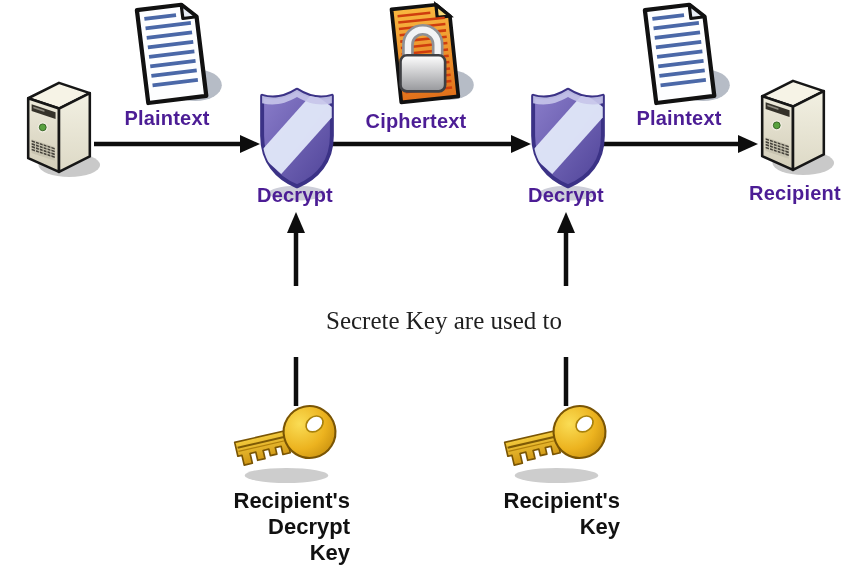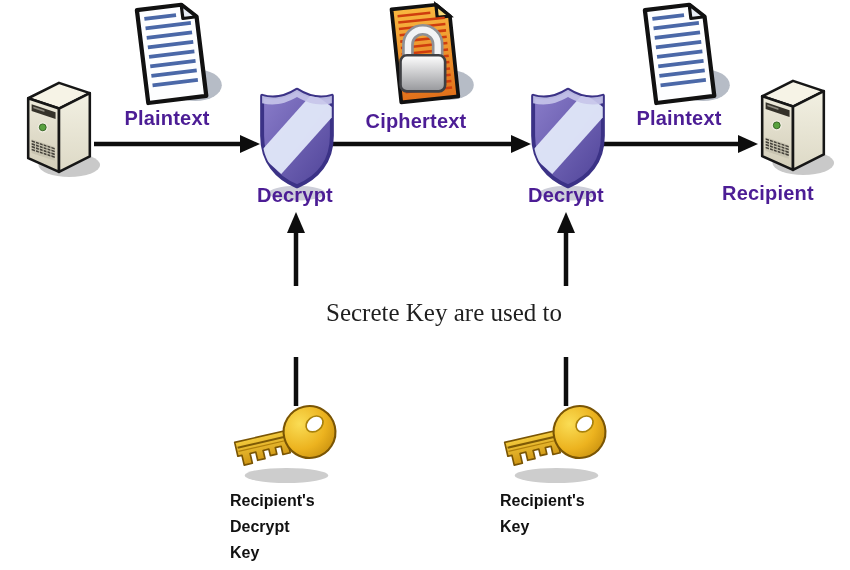--- a/index.html
+++ b/index.html
@@ -12,22 +12,22 @@
   .node-label{
     position:absolute;z-index:3;text-align:center;font-weight:700;
     font-size:20px;color:#4c1d95;letter-spacing:0.2px;white-space:nowrap;
   }
   .note{
     position:absolute;z-index:3;text-align:center;
     font-family:"Liberation Serif","DejaVu Serif",serif;
     font-size:25px;line-height:33px;color:#1f1f1f;
   }
   .keylabel{
-    position:absolute;z-index:3;text-align:left;font-weight:700;
-    font-size:16px;line-height:26px;color:#111111;
+    position:absolute;z-index:3;text-align:right;font-weight:700;
+    font-size:22px;line-height:26px;color:#111111;
   }
   .defs-holder{position:absolute;width:0;height:0;overflow:hidden;}
 </style>
 </head>
 <body>
 
 <div class="canvas">
 
   <svg class="defs-holder" aria-hidden="true">
     <defs>
@@ -228,23 +228,23 @@
   <div class="node-label" style="left:107px;top:107px;width:120px">Plaintext</div>
 
   <div class="node-label" style="left:235px;top:184px;width:120px">Decrypt</div>
 
   <div class="node-label" style="left:506px;top:184px;width:120px">Decrypt</div>
 
   <div class="node-label" style="left:356px;top:110px;width:120px">Ciphertext</div>
 
   <div class="node-label" style="left:619px;top:107px;width:120px">Plaintext</div>
 
-  <div class="node-label" style="left:718px;top:182px;width:100px">Recipient</div>
-
-  <div class="note" style="left:288px;top:296px;width:312px">
+  <div class="node-label" style="left:745px;top:182px;width:100px">Recipient</div>
+
+  <div class="note" style="left:288px;top:304px;width:312px">
     <div>Secrete Key are used to</div>
   </div>
 
   <div class="keylabel" style="left:230px;top:488px;width:120px">
     <div>Recipient's</div>
     <div>Decrypt</div>
     <div>Key</div>
   </div>
 
   <div class="keylabel" style="left:500px;top:488px;width:120px">

